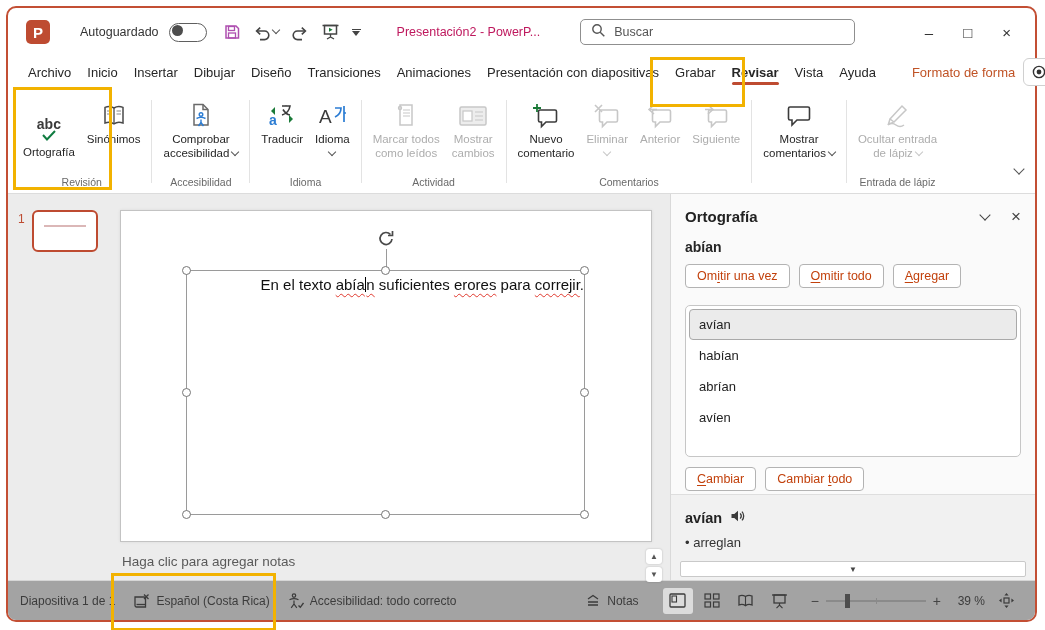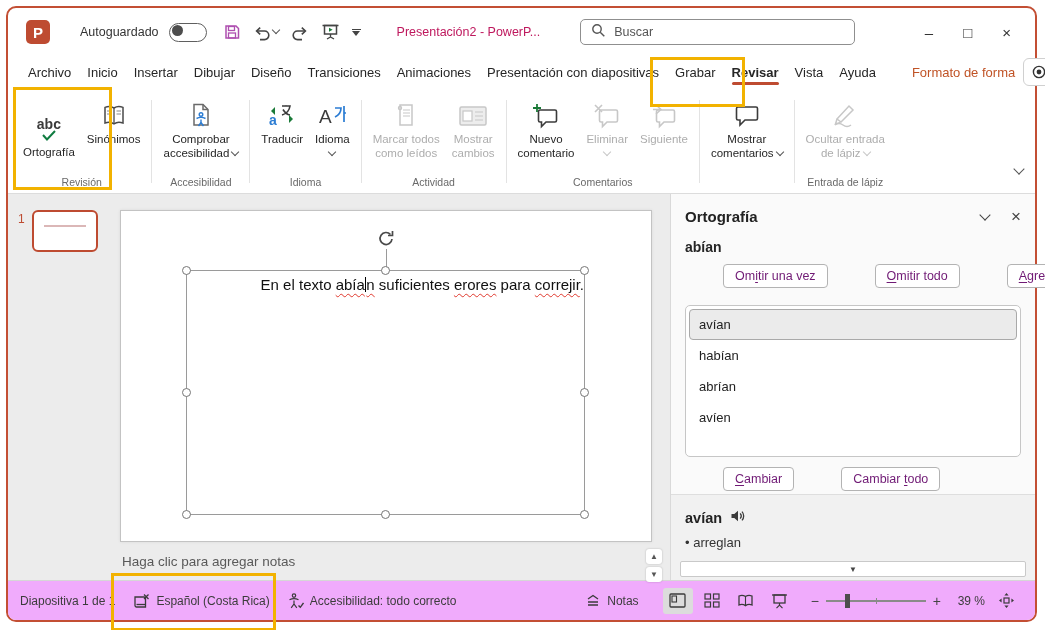--- a/index.html
+++ b/index.html
@@ -65,33 +65,33 @@
   .vscroll{position:absolute;right:8px;top:355px;display:flex;flex-direction:column;gap:3px;}
   .vscroll div{width:16px;height:15px;background:#fff;border-radius:3px;box-shadow:0 0 2px rgba(0,0,0,.25);font-size:8px;color:#555;display:flex;align-items:center;justify-content:center;}
   
   .pane{width:365px;background:#fafafa;border-left:1px solid #d9d9d9;position:relative;box-sizing:border-box;padding:13px 14px 0;}
   .pane-head{display:flex;align-items:center;}
   .pane-title{font-size:15px;font-weight:bold;color:#222;}
   .pane-head .ctrls{margin-left:auto;display:flex;align-items:center;gap:22px;color:#444;}
   .pane-head .x{font-size:17px;line-height:1;}
   .pane-word{font-size:14px;font-weight:bold;margin-top:14px;}
   .btnrow{display:flex;gap:9px;margin-top:9px;}
-  .pbtn{background:#fff;border:1px solid #b3b3b3;border-radius:4px;padding:4px 11px;font-size:12.5px;color:#701a75;white-space:nowrap;margin-left:38px;}
+  .pbtn{background:#fff;border:1px solid #b3b3b3;border-radius:4px;padding:4px 11px;font-size:12.5px;color:#c2410c;white-space:nowrap;}
   .pbtn .key{text-decoration:underline;text-underline-offset:2px;}
   .sugbox{margin-top:17px;background:#fff;border:1px solid #c6c6c6;border-radius:5px;height:152px;padding:3px;box-sizing:border-box;}
   .sug{font-size:13px;color:#222;padding:8px 10px;}
   .sug.selected{background:#ebebeb;border:1px solid #a9a9a9;border-radius:4px;padding:7px 9px;}
   .changerow{margin-top:10px;}
   .dict{position:absolute;left:0;right:0;top:300px;bottom:0;background:#f1f1f1;border-top:1px solid #dedede;padding:14px 14px 0;box-sizing:border-box;overflow:hidden;}
   .dict-word{display:flex;align-items:center;gap:8px;font-size:14.5px;font-weight:bold;color:#222;}
   .dict-item{font-size:13px;color:#333;margin-top:9px;}
   .dict-item.clipped{height:9px;overflow:hidden;}
   .pane-strip{position:absolute;left:9px;right:9px;bottom:3px;height:14px;background:#fff;border:1px solid #c9c9c9;border-radius:2px;display:flex;align-items:center;justify-content:center;font-size:8px;color:#444;}
   
-  .statusbar{height:39px;background:#f0abfc;border-top:1px solid #d6d6d6;border-radius:0 0 8px 8px;display:flex;align-items:center;font-size:12px;color:#3c3c3c;padding:0 12px;gap:0;}
+  .statusbar{height:39px;background:#a3a3a3;border-top:1px solid #d6d6d6;border-radius:0 0 8px 8px;display:flex;align-items:center;font-size:12px;color:#3c3c3c;padding:0 12px;gap:0;}
   .sb-item{display:flex;align-items:center;gap:6px;white-space:nowrap;}
   .sb-sep{width:18px;}
   .sb-right{margin-left:auto;display:flex;align-items:center;}
   .viewbtn{width:30px;height:26px;display:flex;align-items:center;justify-content:center;border-radius:3px;margin:0 2px;}
   .viewbtn.sel{background:#dcdcdc;}
   .zoomwrap{display:flex;align-items:center;gap:7px;margin:0 8px 0 14px;}
   .ztrack{position:relative;width:100px;height:2px;background:#8a8a8a;}
   .ztick{position:absolute;left:50%;top:-2px;width:1.5px;height:6px;background:#8a8a8a;}
   .zthumb{position:absolute;left:19%;top:-6px;width:5px;height:14px;background:#4d4d4d;}
   .zsign{font-size:14px;color:#444;}
@@ -310,20 +310,29 @@
         </div>
         <div class="rbtn disabled">
           <div class="ric">
             <svg width="28" height="26" viewBox="0 0 28 26">
                 <path d="M8 7 h15 a1.5 1.5 0 0 1 1.5 1.5 v9 a1.5 1.5 0 0 1 -1.5 1.5 h-9 l-4.5 4.5 v-4.5 H8 a1.5 1.5 0 0 1 -1.5 -1.5 v-9 A1.5 1.5 0 0 1 8 7 z" fill="none" stroke="#c7c7c7" stroke-width="1.6"></path>
                 <path d="M2 2 l7 7 M9 2 L2 9" stroke="#c7c7c7" stroke-width="1.6"></path>
               </svg>
           </div>
           <div class="rlabel">Eliminar</div>
           <div class="rlabel"><span class="chev" style="margin-left:0;"></span></div>
+        </div>
+        <div class="rbtn disabled">
+          <div class="ric">
+            <svg width="28" height="26" viewBox="0 0 28 26">
+                <path d="M8 7 h15 a1.5 1.5 0 0 1 1.5 1.5 v9 a1.5 1.5 0 0 1 -1.5 1.5 h-9 l-4.5 4.5 v-4.5 H8 a1.5 1.5 0 0 1 -1.5 -1.5 v-9 A1.5 1.5 0 0 1 8 7 z" fill="none" stroke="#c7c7c7" stroke-width="1.6"></path>
+                <path d="M8 2 L3 6.5 L8 11 M3 6.5 H11" fill="none" stroke="#c7c7c7" stroke-width="1.5"></path>
+              </svg>
+          </div>
+          <div class="rlabel">Anterior</div>
         </div>
         <div class="rbtn disabled">
           <div class="ric">
             <svg width="28" height="26" viewBox="0 0 28 26">
                 <path d="M8 7 h15 a1.5 1.5 0 0 1 1.5 1.5 v9 a1.5 1.5 0 0 1 -1.5 1.5 h-9 l-4.5 4.5 v-4.5 H8 a1.5 1.5 0 0 1 -1.5 -1.5 v-9 A1.5 1.5 0 0 1 8 7 z" fill="none" stroke="#c7c7c7" stroke-width="1.6"></path>
                 <path d="M6 2 L11 6.5 L6 11 M11 6.5 H3" fill="none" stroke="#c7c7c7" stroke-width="1.5"></path>
               </svg>
           </div>
           <div class="rlabel">Siguiente</div>
         </div>

